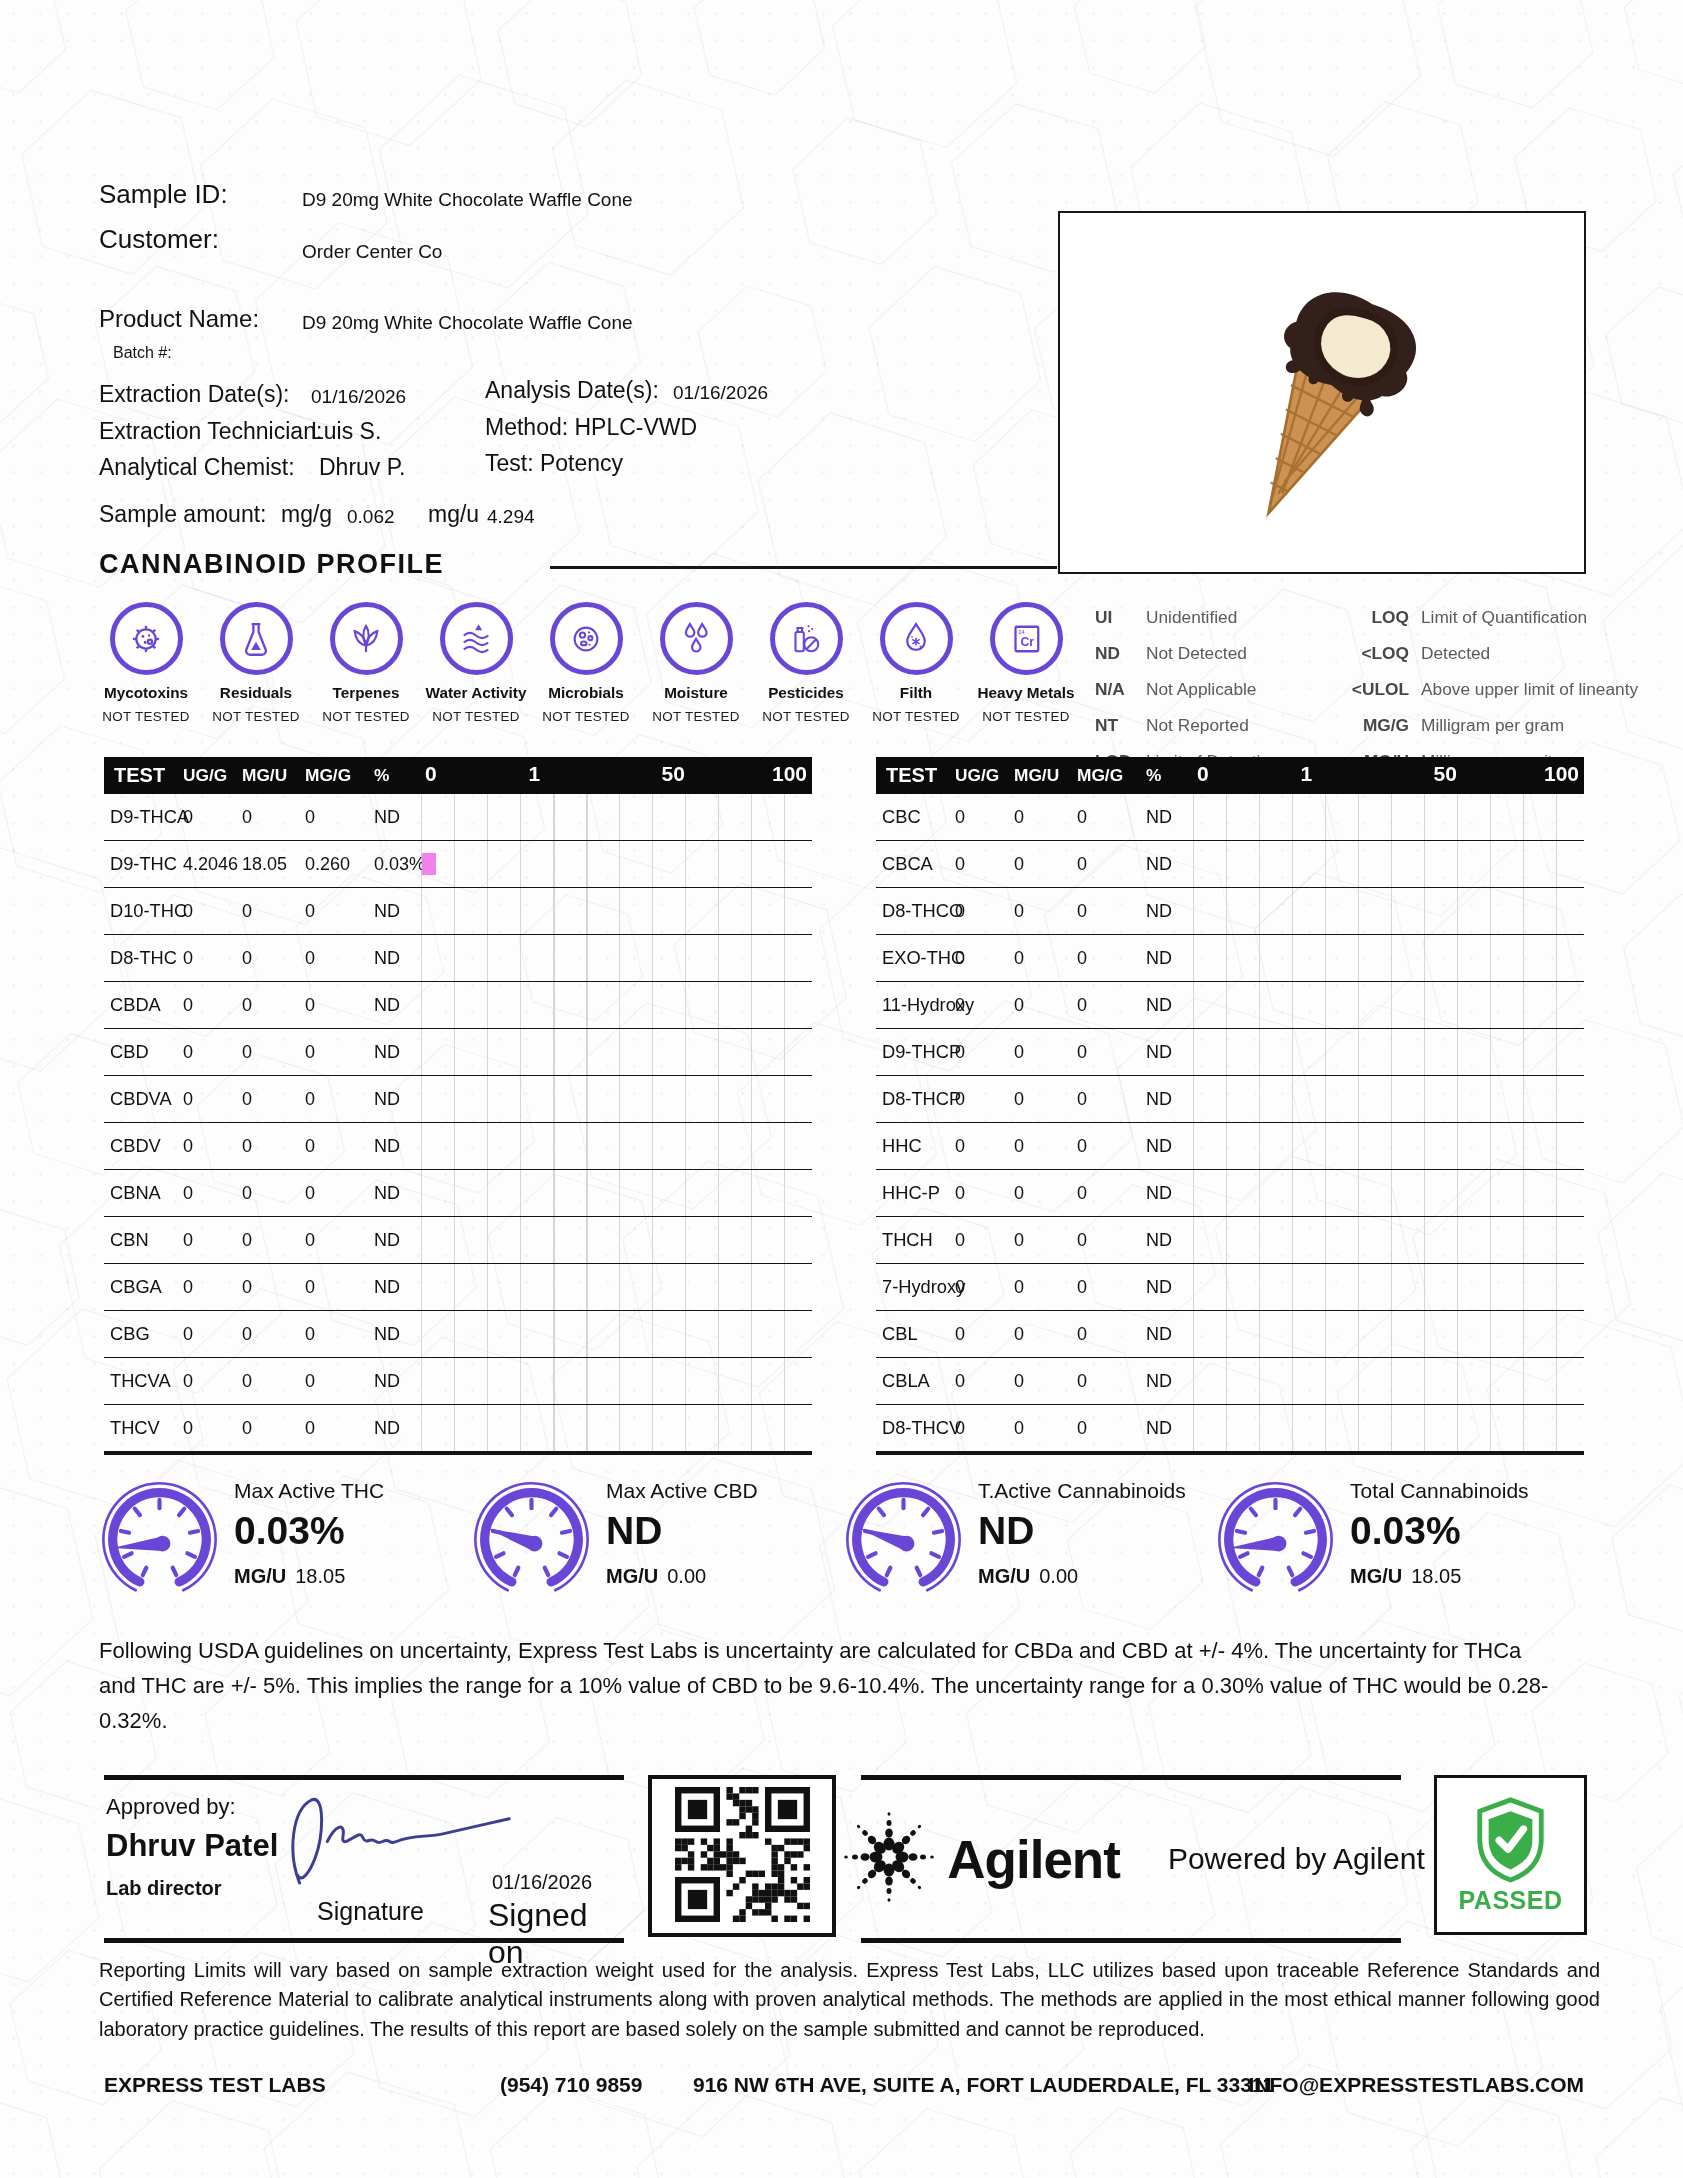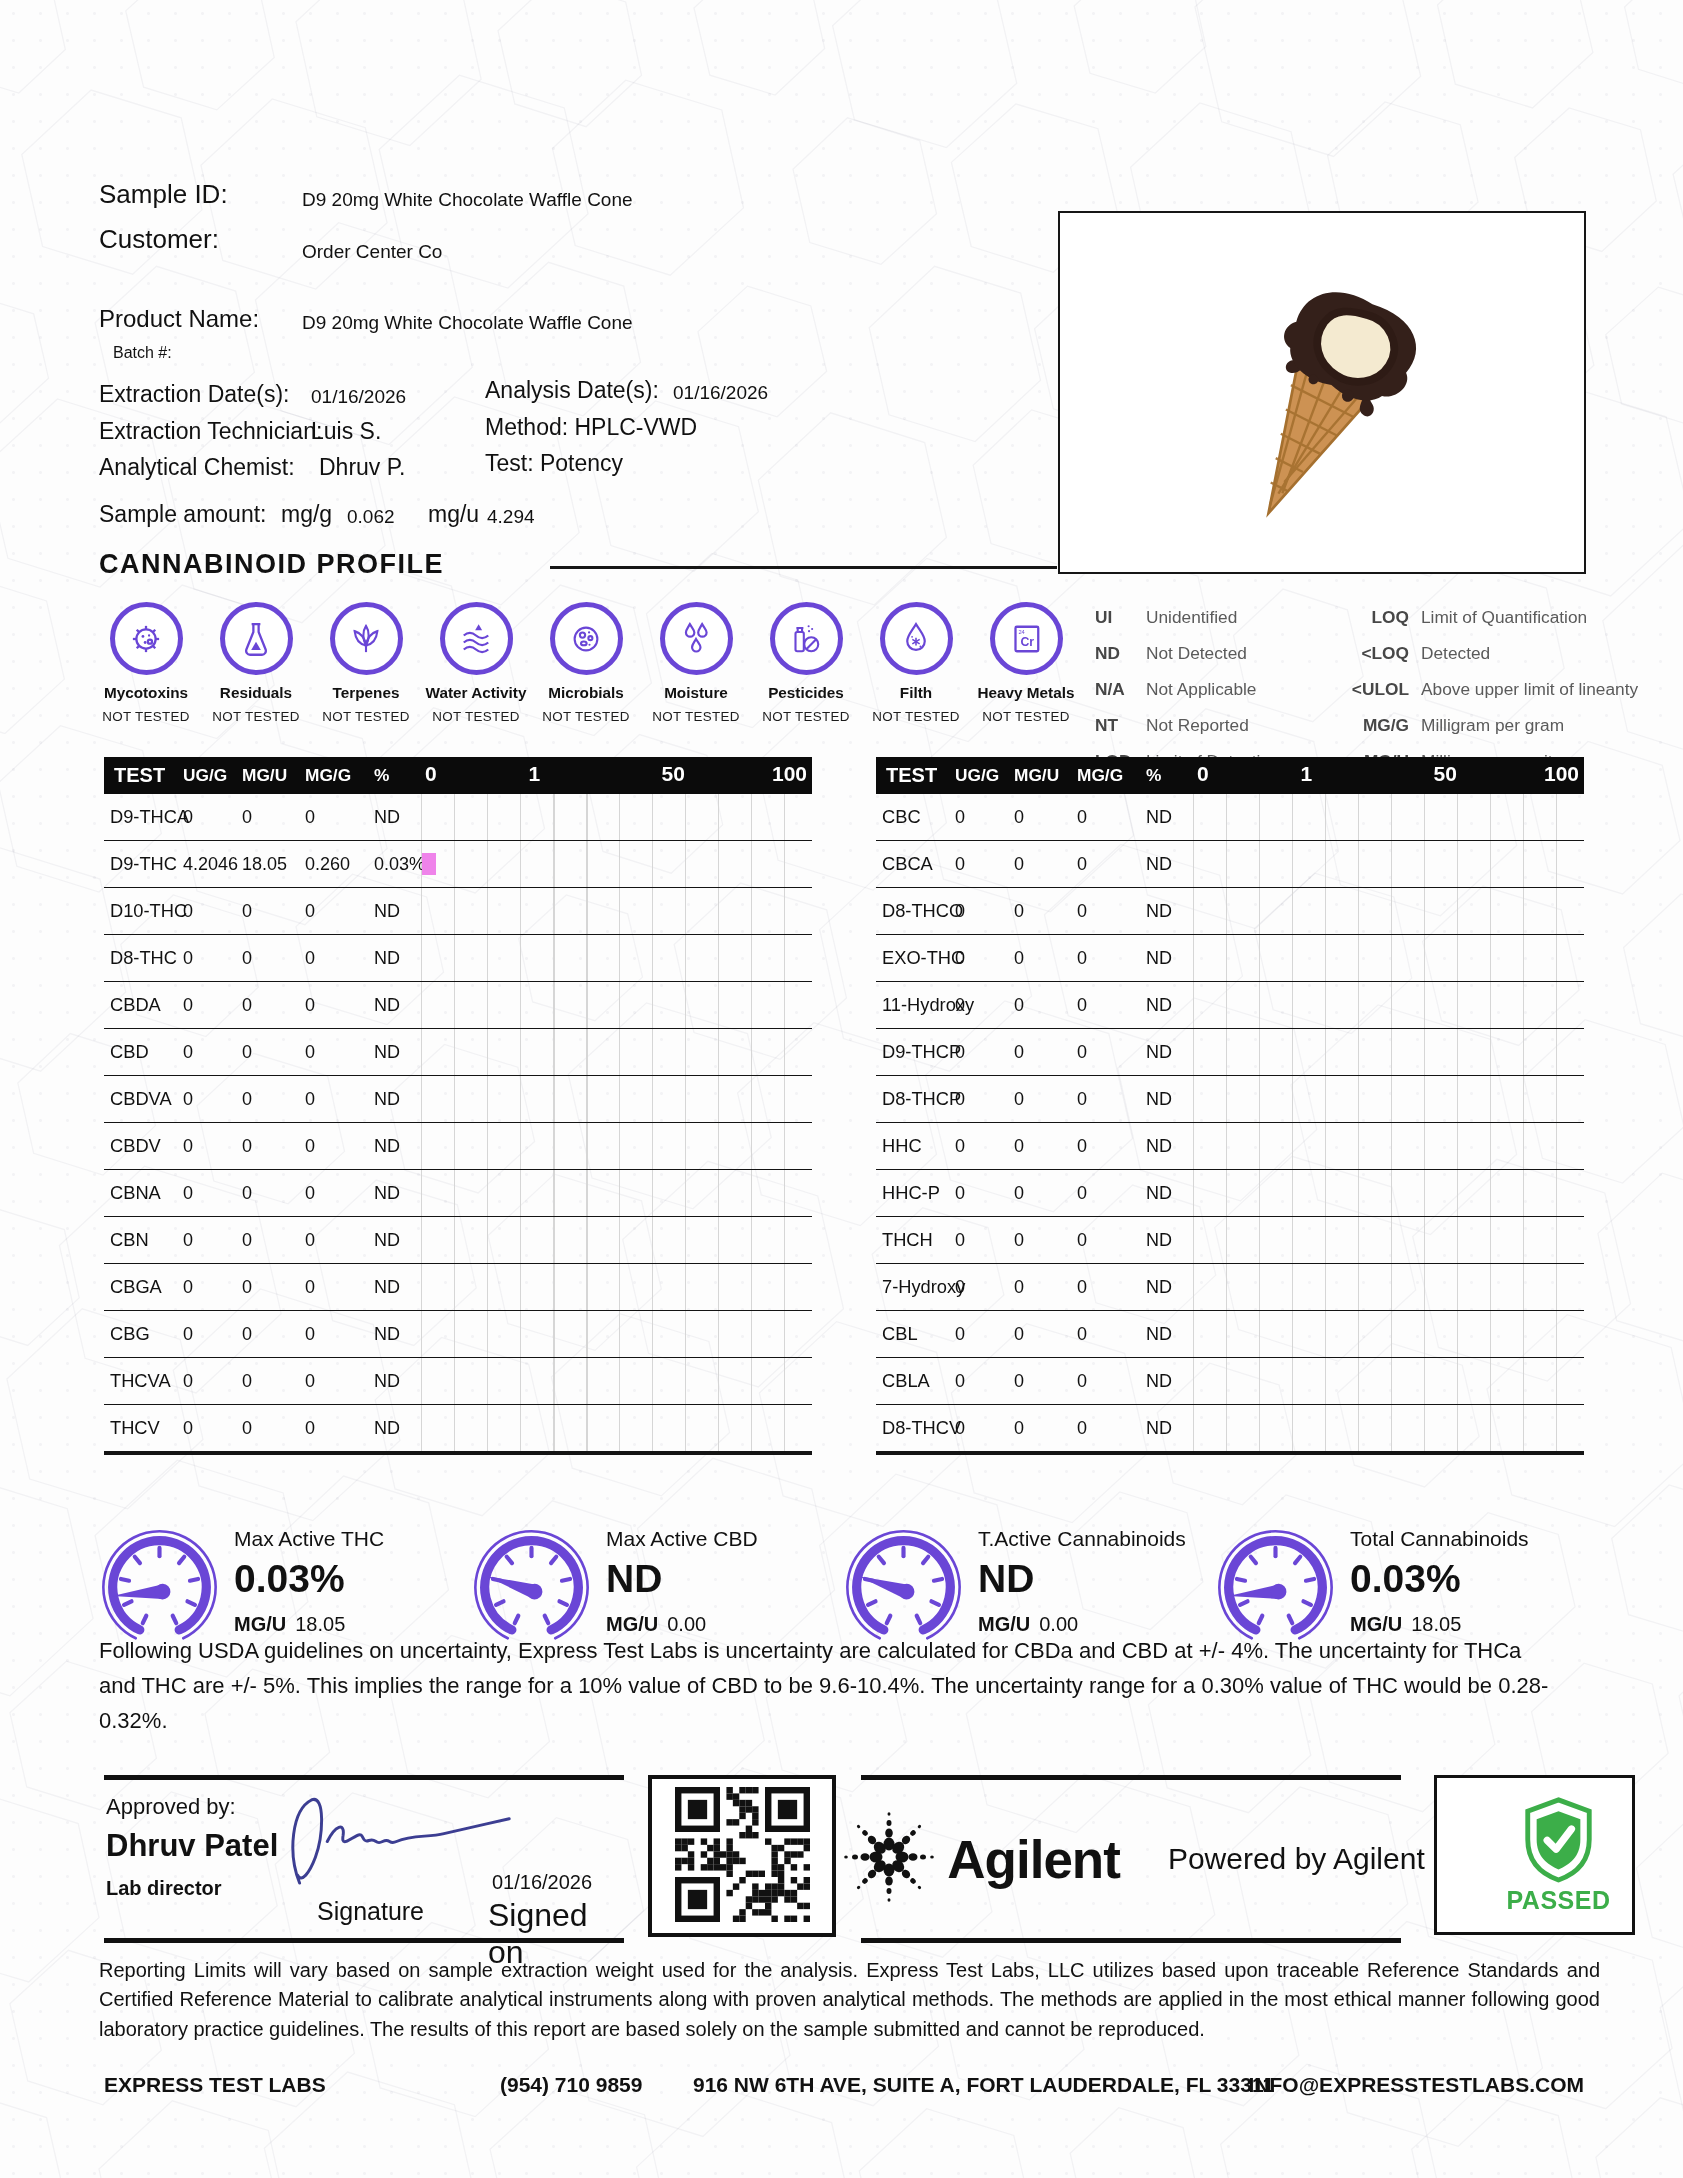--- a/index.html
+++ b/index.html
@@ -86,21 +86,21 @@
   .t-row{display:flex;align-items:center;height:46px;border-bottom:1.7px solid #141414;position:relative;}
   .t-row:last-child{border-bottom-width:4px;}
   .td{font-size:18px;white-space:nowrap;}
   .c-name{width:79px;padding-left:6px;font-size:18.3px;box-sizing:border-box;}
   .c-ugg{width:59px;}.c-mgu{width:63px;}.c-mgg{width:61px;}.c-pct{width:53px;padding-left:8px;box-sizing:border-box;}
   .c-chart{flex:1;display:flex;align-items:center;height:100%;}
   .bar{width:14px;height:22px;background:#ef83ea;margin-left:3px;display:inline-block;}
 
   
   #gauges{left:97px;top:1475px;width:1490px;display:flex;}
-  .gauge{width:372px;display:flex;align-items:flex-start;margin-top:48px;}
+  .gauge{width:372px;display:flex;align-items:flex-start;}
   .g-text{margin-left:12px;padding-top:4px;}
   .g-label{font-size:21px;white-space:nowrap;}
   .g-value{font-size:39px;font-weight:800;margin-top:6px;}
   .g-unit{margin-top:12px;font-size:20px;}
   .g-unit-label{font-weight:800;margin-right:9px;}
 
   .uncertainty{left:99px;top:1634px;width:1463px;font-size:22px;line-height:1.58;}
 
   
   .sig-box{left:104px;top:1775px;width:520px;height:158px;border-top:5px solid #111;border-bottom:5px solid #111;}
@@ -112,21 +112,21 @@
   .sig-date{position:absolute;left:388px;top:91px;font-size:20px;}
   .sig-signedon{position:absolute;left:384px;top:117px;font-size:32px;}
 
   .qr-box{left:648px;top:1775px;width:180px;height:154px;border:4px solid #111;display:flex;align-items:center;justify-content:center;background:#fff;}
   .agilent-box{left:861px;top:1775px;width:540px;height:158px;border-top:5px solid #111;border-bottom:5px solid #111;
     display:flex;align-items:center;justify-content:center;}
   .agilent-brand{font-size:53px;font-weight:800;letter-spacing:-1px;margin-left:6px;}
   .agilent-sep{width:2.5px;height:91px;background:#111;margin:0 22px 0 26px;}
   .agilent-powered{font-size:30px;white-space:nowrap;}
   .passed-box{left:1434px;top:1775px;width:147px;height:154px;border:3.5px solid #111;background:#fff;
-    display:flex;flex-direction:column;align-items:center;justify-content:center;padding-left:48px;}
+    display:flex;flex-direction:column;align-items:center;justify-content:center;}
   .passed-label{color:#3cae49;font-weight:800;font-size:25px;letter-spacing:0.5px;margin-top:2px;}
 
   .reporting{left:99px;top:1956px;width:1501px;font-size:20px;line-height:1.47;text-align:justify;}
 
   .contact{top:2073px;font-size:21px;font-weight:800;white-space:nowrap;}
   .c-company{left:104px;}
   .c-phone{left:500px;}
   .c-address{left:693px;}
   .c-email{right:99px;}
 </style>

